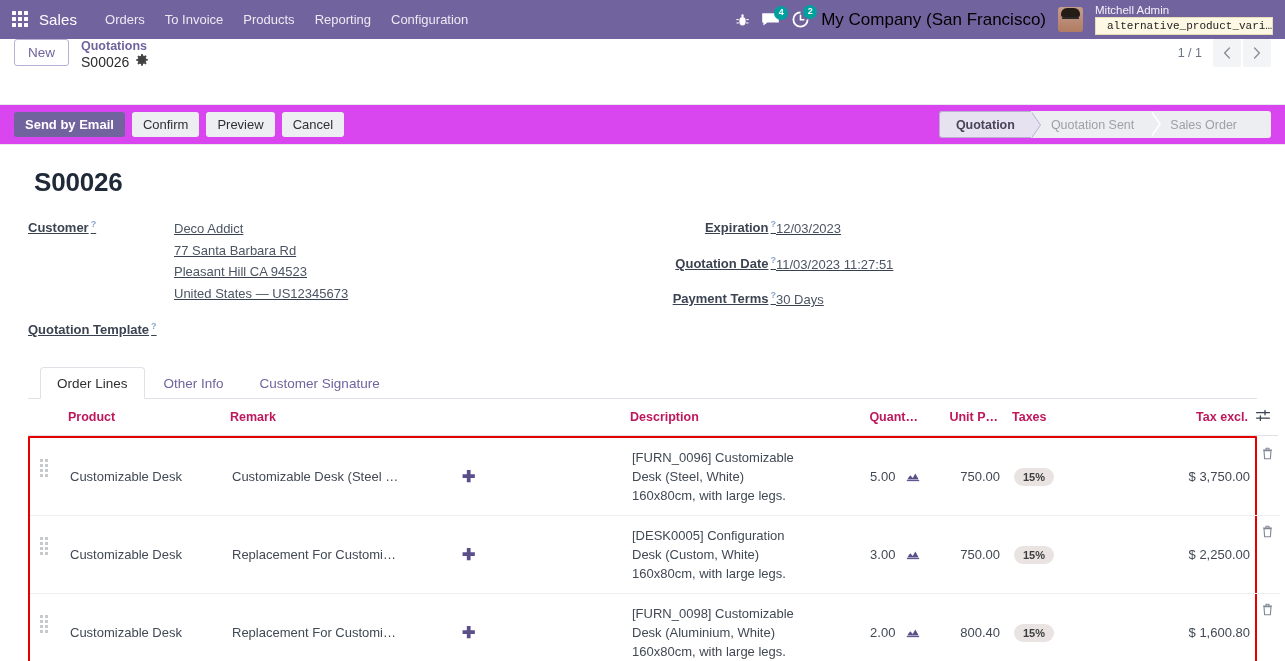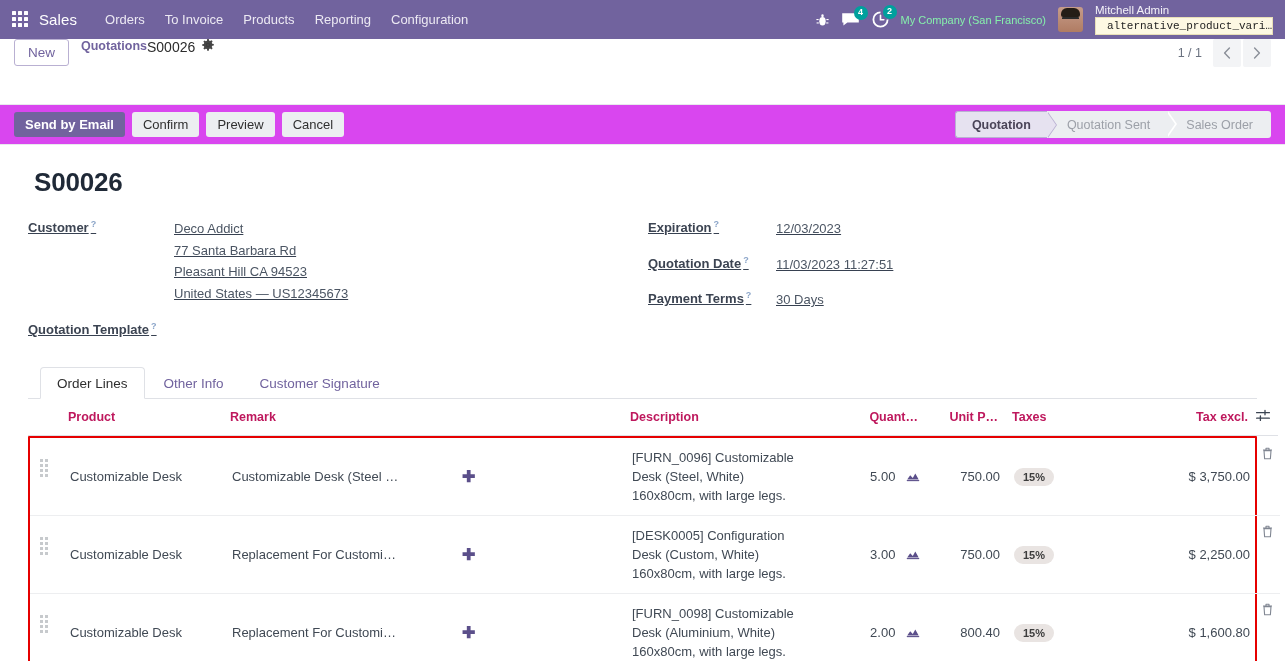--- a/index.html
+++ b/index.html
@@ -65,21 +65,21 @@
     color: #fff;
     font-size: 9px;
     line-height: 13px;
     min-width: 14px;
     height: 14px;
     border-radius: 8px;
     text-align: center;
     padding: 0 3px;
     font-weight: 700;
   }
-  .company-name { font-size: 11px; color: #86efac; cursor: pointer; white-space: nowrap;}
+  .company-name { font-size: 17px; color: #000000; cursor: pointer; white-space: nowrap;}
   .avatar {
     width: 25px; height: 25px;
     border-radius: 3px;
     background: linear-gradient(#c69c8a, #b07c63);
     position: relative;
     overflow: hidden;
     cursor: pointer;
     flex: 0 0 auto;
   }
   .avatar::before {
@@ -123,21 +123,21 @@
     border: 1px solid #b9b0d2;
     background: #fff;
     color: #71639e;
     font-size: 13.5px;
     padding: 5px 13px;
     border-radius: 3px;
     cursor: pointer;
     margin-right: 12px;
     font-family: inherit;
   }
-  .bc-stack { display: flex; flex-direction: row; line-height: 15px; }
+  .bc-stack { display: flex; flex-direction: column; line-height: 15px; }
   .bc-parent {
     color: #71639e;
     font-size: 12.5px;
     font-weight: 600;
     cursor: pointer;
   }
   .bc-current {
     color: #2c2c2c;
     font-size: 14px;
     display: flex;
@@ -189,21 +189,21 @@
     background: #eceef1;
     color: #9ca0a8;
     font-size: 12.5px;
     display: flex;
     align-items: center;
     padding: 0 16px 0 20px;
     position: relative;
     cursor: pointer;
   }
   .st:first-child { padding-left: 16px; border-radius: 3px 0 0 3px;}
-  .st:last-child { border-radius: 0 3px 3px 0; padding-right: 18px;}
+  .st:last-child { border-radius: 0 3px 3px 0; padding-right: 34px;}
   .st::after {
     content: "";
     position: absolute;
     right: -9px; top: 0;
     width: 0; height: 0;
     border-top: 13.5px solid transparent;
     border-bottom: 13.5px solid transparent;
     border-left: 9px solid #eceef1;
     z-index: 2;
   }
@@ -248,21 +248,21 @@
   }
   .fld { display: flex; margin-bottom: 11px; text-decoration: underline; }
   .fld-label {
     font-weight: 700;
     color: #3c4452;
     font-size: 13px;
     width: 140px;
     flex: 0 0 auto;
     padding-top: 1px;
   }
-  .fld-label.wide { width: 128px; }
+  .fld-label.wide { width: 128px; text-align: right; }
   .req-mark { color: #8aa4c8; font-size: 9px; vertical-align: super; margin-left: 2px; }
   .fld-value { color: #4b5563; font-size: 13px; line-height: 21.5px; }
   .fld-value .link { color: #4b5563; }
   .addr-line { display: block; }
   .indent-val { padding-left: 6px; }
 
   
   .notebook { margin-top: 18px; }
   .tabs {
     display: flex;

